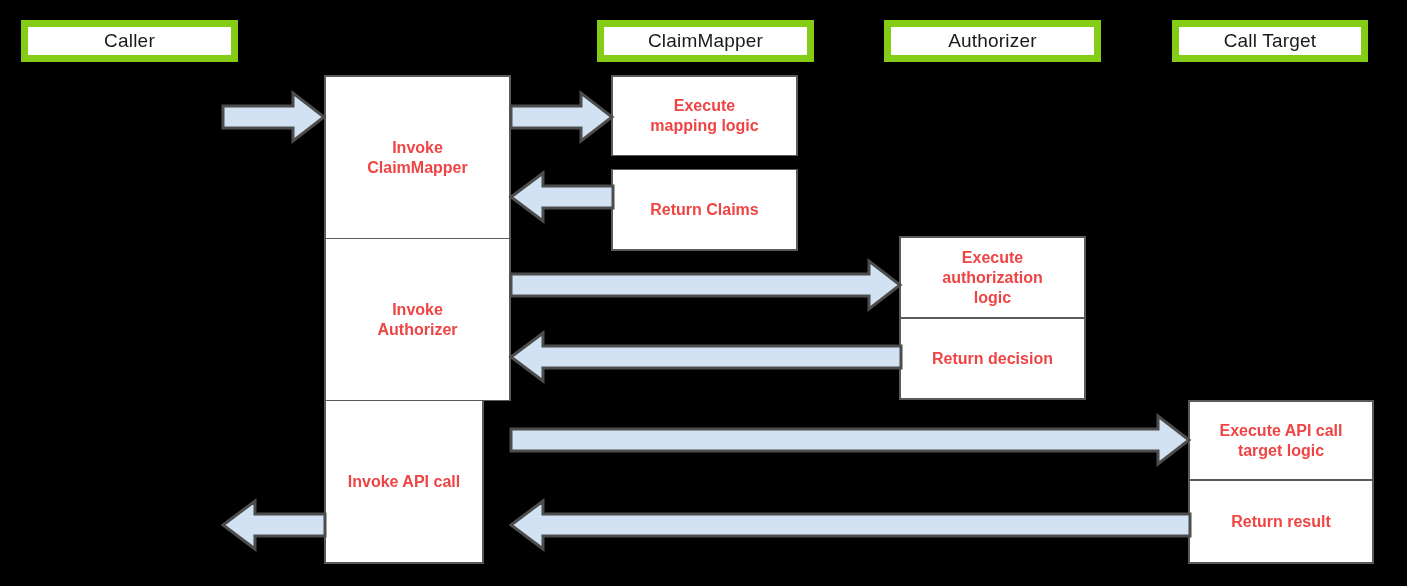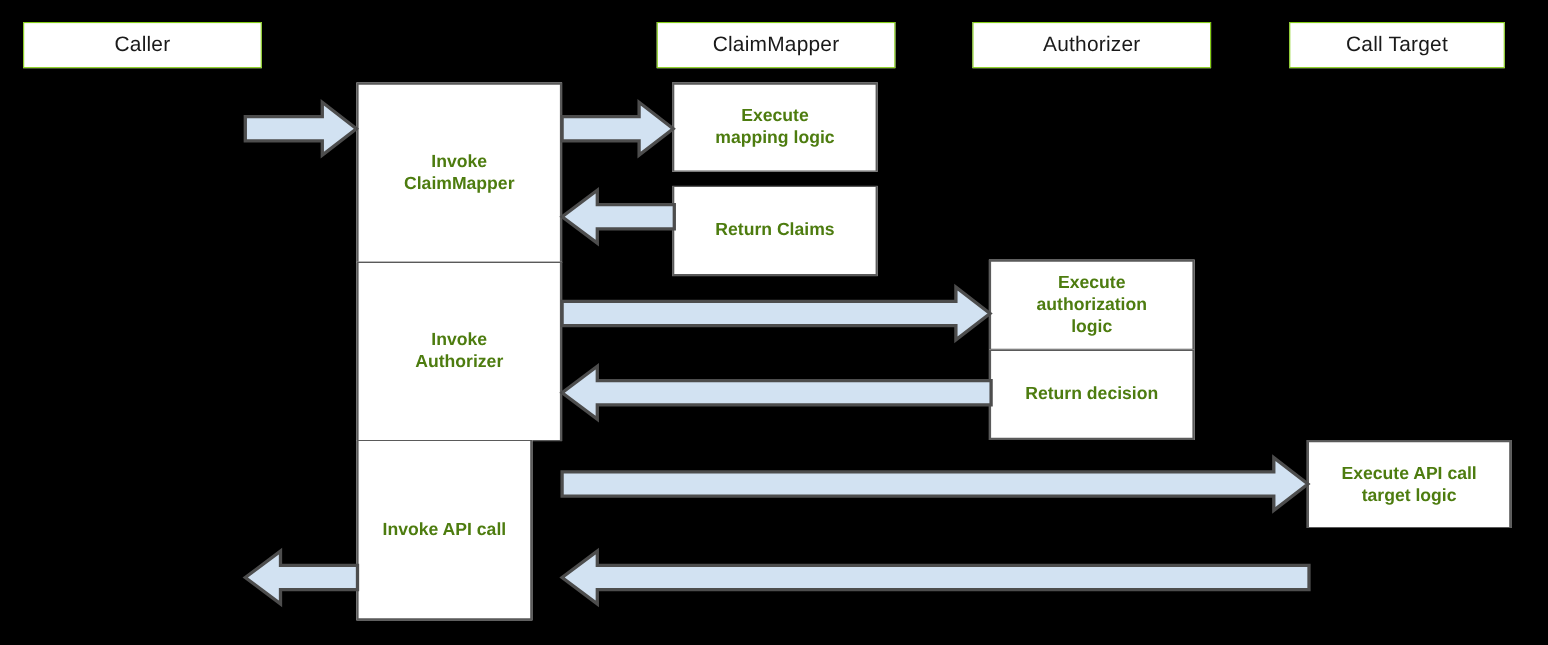--- a/index.html
+++ b/index.html
@@ -11,40 +11,40 @@
     position: relative;
     width: 1407px;
     height: 586px;
     background: #000000;
     overflow: hidden;
     font-family: "Liberation Sans", sans-serif;
   }
   .lane-header {
     position: absolute;
     background: #ffffff;
-    border: 1px solid #84cc16;
+    border: 7px solid #84cc16;
     box-sizing: border-box;
     display: flex;
     align-items: center;
     justify-content: center;
     color: #1a1a1a;
     font-size: 19px;
     font-weight: 400;
     letter-spacing: 0.2px;
   }
   .act-box {
     position: absolute;
     background: #ffffff;
     border: 2px solid #5a5a5a;
     box-sizing: border-box;
     display: flex;
     align-items: center;
     justify-content: center;
     text-align: center;
-    color: #4d7c0f;
+    color: #ef4444;
     font-size: 16px;
     font-weight: bold;
     line-height: 1.25;
     padding: 0 6px;
   }
   .act-box.stack-mid { border-top-width: 1px; border-bottom-width: 1px; }
   .act-box.stack-top { border-bottom-width: 1px; }
   .act-box.stack-bot { border-top-width: 1px; }
   .arrow {
     position: absolute;
@@ -97,20 +97,23 @@
 logic</span>
   </div>
   <div class="act-box stack-top" style="left:1188px; top:400px; width:186px; height:80px;">
     <span class="lbl">Execute API call
 target logic</span>
   </div>
 
   <div class="act-box stack-bot" style="left:899px; top:318px; width:187px; height:82px;">
     <span class="lbl">Return decision</span>
   </div>
+  <div class="act-box stack-bot" style="left:1188px; top:480px; width:186px; height:84px;">
+    <span class="lbl">Return result</span>
+  </div>
 
   <div class="arrow" style="left:222px; top:90px; width:104px; height:54px;">
     <svg width="104" height="54" viewBox="0 0 104 54">
       <polygon points="1,16 71,16 71,3 102,27 71,51 71,38 1,38" fill="#d2e2f2" stroke="#4d4d4d" stroke-width="3" stroke-linejoin="miter"></polygon>
     </svg>
   </div>
 
   <div class="arrow" style="left:510px; top:90px; width:104px; height:54px;">
     <svg width="104" height="54" viewBox="0 0 104 54">
       <polygon points="1,16 71,16 71,3 102,27 71,51 71,38 1,38" fill="#d2e2f2" stroke="#4d4d4d" stroke-width="3" stroke-linejoin="miter"></polygon>

